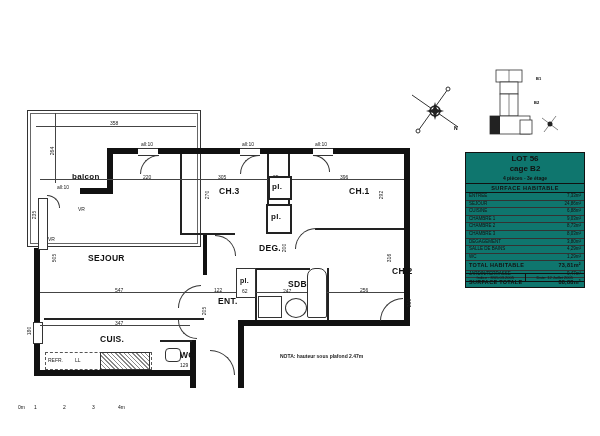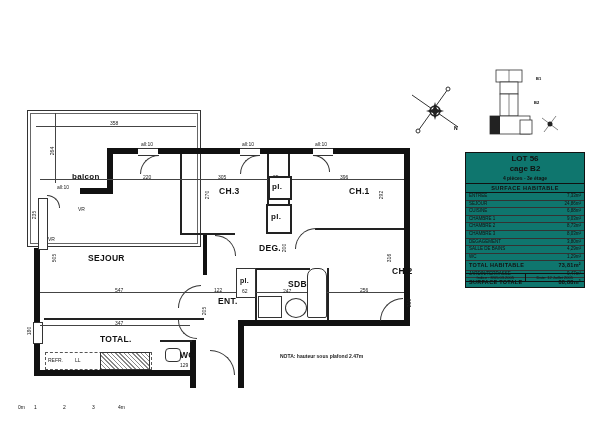--- a/index.html
+++ b/index.html
@@ -127,21 +127,21 @@
   <span class="small" style="left:78px;top:206px;">VR</span>
   <span class="small" style="left:48px;top:236px;">VR</span>
 
   <span class="lbl" style="left:88px;top:253px;">SEJOUR</span>
   <span class="lbl" style="left:219px;top:186px;">CH.3</span>
   <span class="lbl" style="left:349px;top:186px;">CH.1</span>
   <span class="lbl" style="left:259px;top:243px;">DEG.</span>
   <span class="lbl" style="left:288px;top:279px;">SDB</span>
   <span class="lbl" style="left:349px;top:266px;margin-left:43px;">CH.2</span>
   <span class="lbl" style="left:218px;top:296px;">ENT.</span>
-  <span class="lbl" style="left:100px;top:334px;">TOTAL.</span>
+  <span class="lbl" style="left:100px;top:334px;">CUIS.</span>
   <span class="lbl" style="left:180px;top:350px;">WC</span>
 
   <span class="small" style="left:280px;top:353px;font-size:5px;font-weight:bold;">NOTA: hauteur sous plafond 2.47m</span>
 
   <div class="abs" style="left:12px;top:404px;width:120px;height:8px;font-size:5px;">
     <span class="abs" style="left:6px;">0m</span>
     <span class="abs" style="left:22px;">1</span>
     <span class="abs" style="left:51px;">2</span>
     <span class="abs" style="left:80px;">3</span>
     <span class="abs" style="left:106px;">4m</span>

